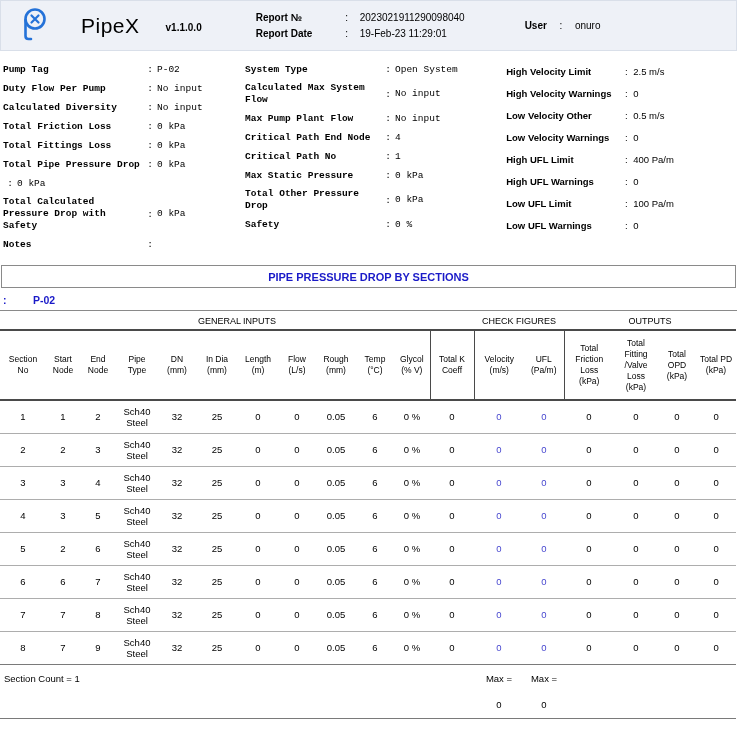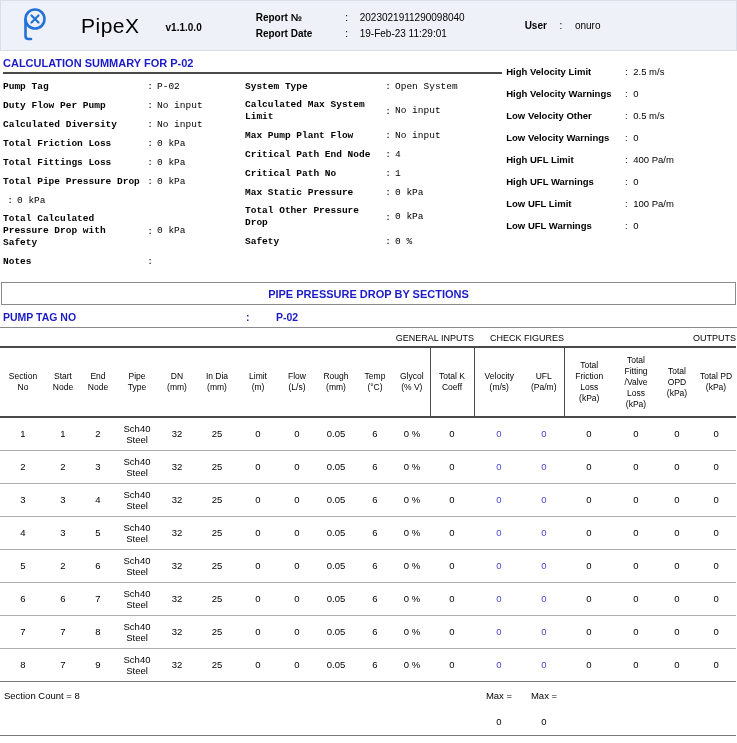--- a/index.html
+++ b/index.html
@@ -53,21 +53,21 @@
     font-size:11px; font-weight:bold; color:#1a1ac8; padding:5px 0 4px 0;
   }
   .pump-tag-row {
     display:flex; align-items:center; padding:6px 3px 4px 3px;
     border-bottom:1px solid #8a8a8a; font-size:10.5px; font-weight:bold; color:#1a1ac8;
   }
   .pump-tag-row .pt-lbl { width:243px; }
   .pump-tag-row .pt-colon { width:30px; }
   table.sections { border-collapse:collapse; table-layout:fixed; width:736px; margin-top:2px; }
   table.sections td, table.sections th { overflow:hidden; }
-  tr.group-row td { font-size:9px; text-align:right; height:17px; font-weight:normal; }
+  tr.group-row td { font-size:9px; text-align:center; height:17px; font-weight:normal; }
   tr.col-row th {
     font-weight:normal; font-size:8.5px; text-align:center; vertical-align:middle;
     height:70px; border-top:2px solid #4a4a4a; border-bottom:2px solid #4a4a4a;
     white-space:pre-line; line-height:11px;
   }
   tr.col-row th:nth-child(12),
   tr.col-row th:nth-child(13),
   tr.col-row th:nth-child(15) { border-left:1px solid #4a4a4a; }
   tbody.sec-body td {
     text-align:center; font-size:9.5px; height:33px; vertical-align:middle;
@@ -109,21 +109,20 @@
     </div>
     <div class="user-block">
       <span class="r-lbl">User</span>
       <span class="r-colon">:</span>
       <span class="r-val">onuro</span>
     </div>
   </div>
 
   <div class="summary-row">
     <div class="calc-block">
-      <div class="sum-title">CALCULATION SUMMARY FOR  P-02</div>
       <div class="pair-cols">
         <div class="pair-col-left">
             <div class="pair">
               <span class="lbl">Pump Tag</span>
               <span class="colon">:</span>
               <span class="val">P-02</span>
             </div>
             <div class="pair">
               <span class="lbl">Duty Flow Per Pump</span>
               <span class="colon">:</span>
@@ -164,21 +163,21 @@
               <span class="val"></span>
             </div>
           </div>
         <div class="pair-col-mid">
             <div class="pair">
               <span class="lbl">System Type</span>
               <span class="colon">:</span>
               <span class="val">Open System</span>
             </div>
             <div class="pair">
-              <span class="lbl">Calculated Max System Limit</span>
+              <span class="lbl">Calculated Max System Flow</span>
               <span class="colon">:</span>
               <span class="val">No input</span>
             </div>
             <div class="pair">
               <span class="lbl">Max Pump Plant Flow</span>
               <span class="colon">:</span>
               <span class="val">No input</span>
             </div>
             <div class="pair">
               <span class="lbl">Critical Path End Node</span>
@@ -250,21 +249,20 @@
             <span class="colon">:</span>
             <span class="val">0</span>
           </div>
         </div>
     </div>
   </div>
 
   <div class="sections-title-box">PIPE PRESSURE DROP BY SECTIONS</div>
 
   <div class="pump-tag-row">
-    <span class="pt-lbl">PUMP TAG NO</span>
     <span class="pt-colon">:</span>
     <span class="pt-val">P-02</span>
   </div>
 
   <table class="sections">
     <colgroup>
       <col style="width:46px">
         <col style="width:34px">
         <col style="width:36px">
         <col style="width:42px">
@@ -295,21 +293,21 @@
           <th>Start
 Node</th>
           <th>End
 Node</th>
           <th>Pipe
 Type</th>
           <th>DN
 (mm)</th>
           <th>In Dia
 (mm)</th>
-          <th>Limit
+          <th>Length
 (m)</th>
           <th>Flow
 (L/s)</th>
           <th>Rough
 (mm)</th>
           <th>Temp
 (°C)</th>
           <th>Glycol
 (% V)</th>
           <th>Total K
@@ -499,21 +497,21 @@
           <td>0</td>
           <td>0</td>
           <td>0</td>
           <td>0</td>
           <td>0</td>
           <td>0</td>
         </tr>
       </tbody>
     <tfoot class="sec-foot">
       <tr class="max-lbl-row">
-        <td colspan="12" class="count-cell">Section Count = 8</td>
+        <td colspan="12" class="count-cell">Section Count = 1</td>
         <td>Max =</td>
         <td>Max =</td>
         <td colspan="4"></td>
       </tr>
       <tr class="max-val-row">
         <td colspan="12"></td>
         <td>0</td>
         <td>0</td>
         <td colspan="4"></td>
       </tr>

